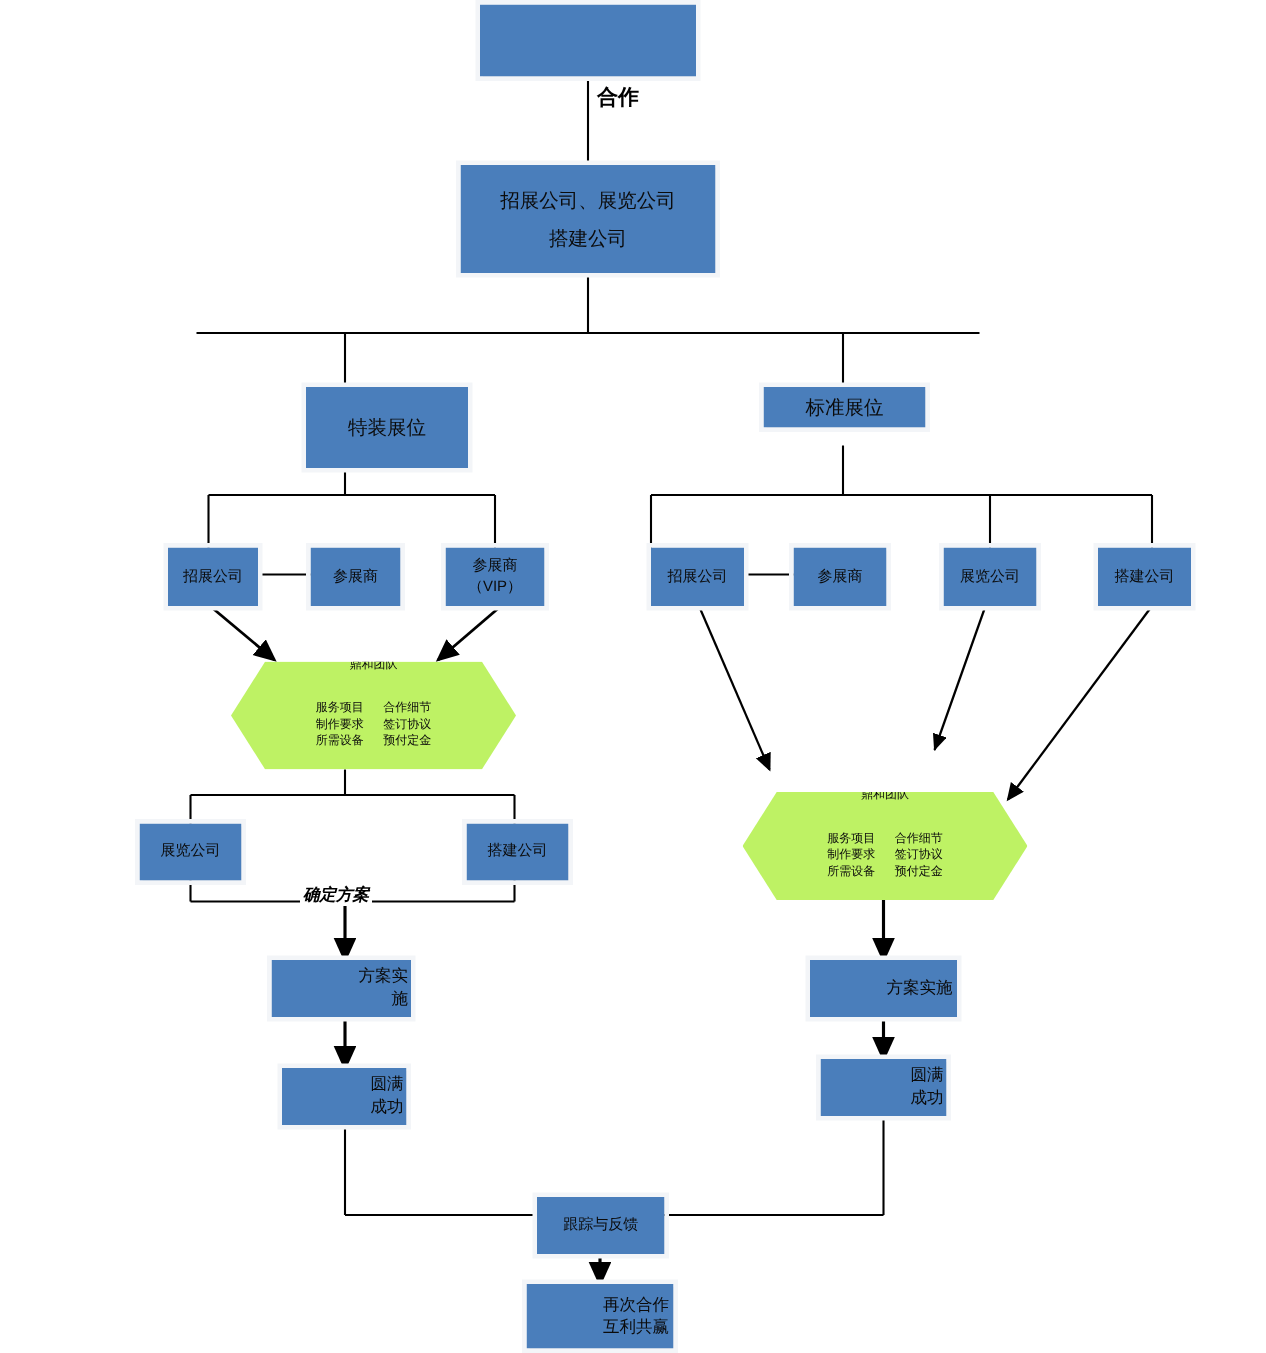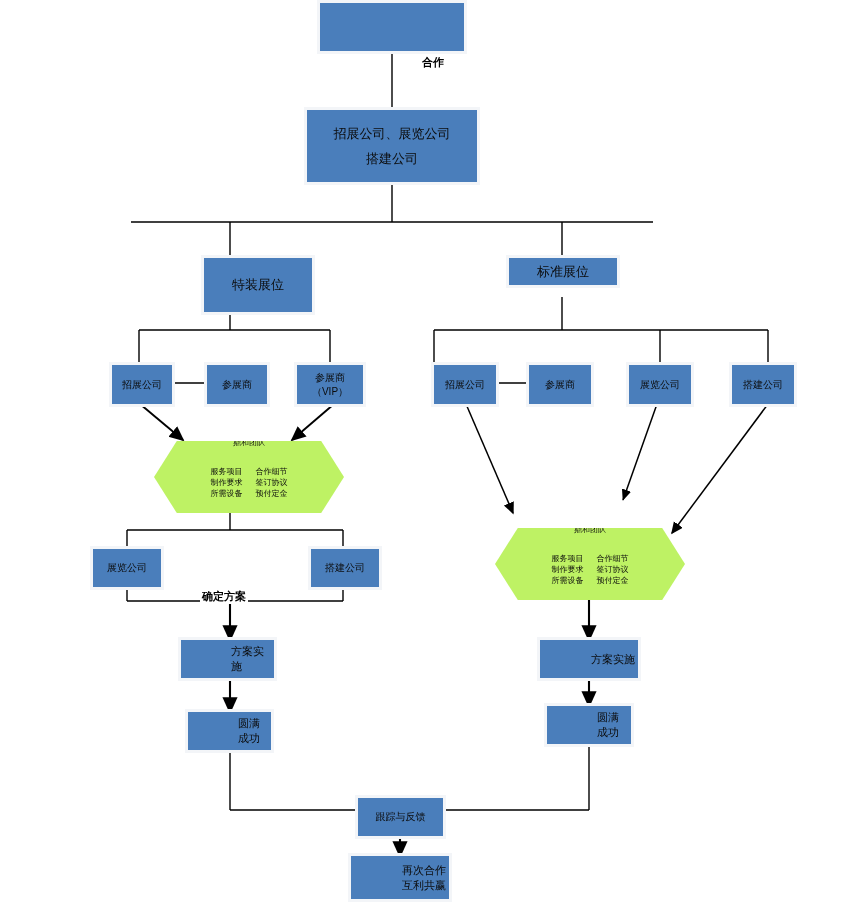--- a/index.html
+++ b/index.html
@@ -6,21 +6,21 @@
   body{width:844px;height:902px;font-family:"Liberation Sans","DejaVu Sans",sans-serif;}
   #canvas{position:relative;width:844px;height:902px;overflow:hidden;background:#fff;}
   #wires{position:absolute;left:0;top:0;width:844px;height:902px;}
   .node{
     position:absolute;
     background:#4a7ebb;
     box-sizing:border-box;
     display:flex;
     align-items:center;
     justify-content:center;
-    text-align:left;
+    text-align:right;
     color:#0b0b0b;
     line-height:1.32;
     box-shadow:2px 2px 0 rgba(120,120,120,0.16);
     outline:3px solid #f3f5f8;
     outline-offset:0px;
   }
   .node .txt{display:block;padding:0 2px;}
   .hex{
     position:absolute;
     background:#bef264;
@@ -107,21 +107,21 @@
       <path d="M589,744 L589,810"></path>
       <path d="M442,810 L589,810"></path>
       <path d="M400,836 L400,856" stroke-width="2.1" marker-end="url(#ah)"></path>
     </g>
   </svg>
 
   <div class="node f16" style="left:320px;top:3px;width:144px;height:48px;">
     <span class="txt"></span>
   </div>
 
-  <div class="elabel" style="left:396px;top:57px;width:12px;line-height:1.05;text-align:left;font-size:11px;margin-left:24px;">
+  <div class="elabel" style="left:396px;top:57px;width:12px;line-height:1.05;text-align:left;font-size:14px;">
     <span>合作</span>
   </div>
 
   <div class="node f13" style="left:307px;top:110px;width:170px;height:72px;flex-direction:column;">
     <span class="txt">招展公司、展览公司</span>
     <span class="txt" style="margin-top:8px;">搭建公司</span>
   </div>
 
   <div class="node f13" style="left:176px;top:258px;width:108px;height:54px;margin-left:28px;">
     <span class="txt">特装展位</span>
@@ -205,21 +205,21 @@
   </div>
 
   <div class="node f10" style="left:93px;top:549px;width:68px;height:38px;">
     <span class="txt">展览公司</span>
   </div>
 
   <div class="node f10" style="left:311px;top:549px;width:68px;height:38px;">
     <span class="txt">搭建公司</span>
   </div>
 
-  <div class="elabel" style="left:200px;top:589px;">
+  <div class="elabel" style="left:200px;top:589px;font-style:italic;">
     <span>确定方案</span>
   </div>
 
   <div class="node f11" style="left:181px;top:640px;width:93px;height:38px;">
     <span class="txt">方案实施</span>
   </div>
 
   <div class="node f11" style="left:188px;top:712px;width:83px;height:38px;">
     <span class="txt">圆满成功</span>
   </div>

